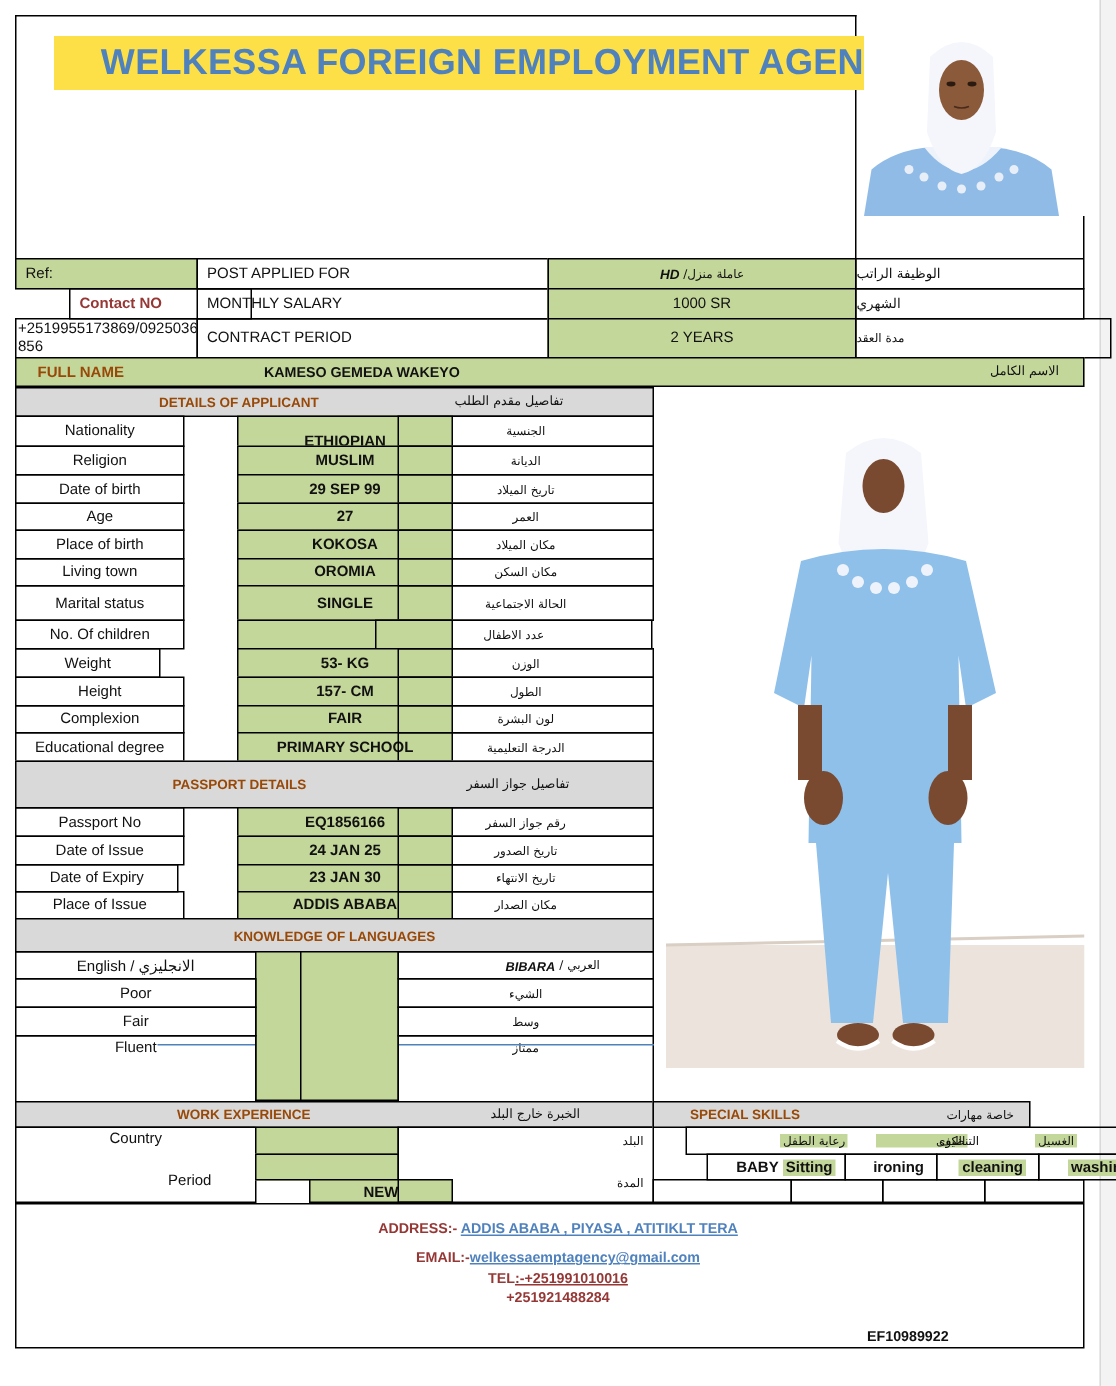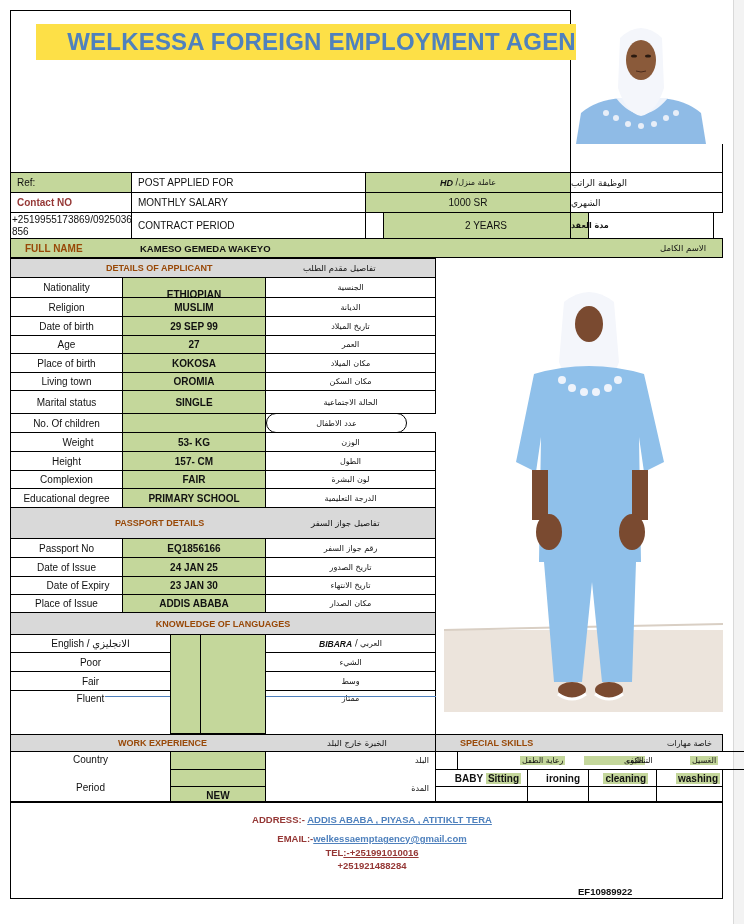--- a/index.html
+++ b/index.html
@@ -13,21 +13,21 @@
   .photo-head { position: absolute; left: 576px; top: 18px; width: 130px; height: 126px; }
   .photo-head-box { position: absolute; left: 571px; top: 144px; width: 152px; height: 28px; border-right: 1px solid #000; }
 
   .abs { position: absolute; }
   .cell { position: absolute; border: 1px solid #000; display: flex; align-items: center; overflow: hidden; white-space: nowrap; }
   .green { background: #c4d79b; }
   .grey { background: #d9d9d9; }
   .c { justify-content: center; }
   .r { justify-content: flex-end; padding-right: 6px; }
   .l { justify-content: flex-start; padding-left: 6px; }
-  .b { font-weight: bold; }
+  .b { font-weight: bold; margin-left: 36px; }
   .orange { color: #984807; font-weight: bold; }
   .red { color: #953735; }
   .ar { font-family: "DejaVu Sans", sans-serif; font-size: 8px; direction: rtl; }
 
   .photo-body { position: absolute; left: 444px; top: 262px; width: 279px; height: 450px; }
   .footer { position: absolute; left: 10px; top: 802px; width: 713px; height: 97px; border: 1px solid #000; }
   .fline { position: absolute; left: 0; width: 100%; text-align: center; font-size: 9.5px; font-weight: bold; }
   .fline .lbl { color: #953735; }
   .fline .val { color: #4f81bd; text-decoration: underline; }
   .fline .valr { color: #953735; text-decoration: underline; }
@@ -75,22 +75,22 @@
 <div class="cell l red b" style="left:10px;top:192px;width:122px;height:21px;">Contact NO</div>
 <div class="cell l" style="left:131px;top:192px;width:235px;height:21px;text-align:center;">MONTHLY SALARY</div>
 <div class="cell green c" style="left:365px;top:192px;width:206px;height:21px;">1000 SR</div>
 <div class="cell r ar" style="left:570px;top:192px;width:153px;height:21px;font-size:9px;">الشهري</div>
 
 <div class="cell" style="left:10px;top:212px;width:122px;height:27px;flex-direction:column;align-items:flex-start;justify-content:center;padding-left:1px;line-height:12px;">
   <span>+2519955173869/0925036</span>
   <span>856</span>
 </div>
 <div class="cell l" style="left:131px;top:212px;width:235px;height:27px;">CONTRACT PERIOD</div>
-<div class="cell green c" style="left:383px;top:212px;width:206px;height:27px;">2 YEARS</div>
-<div class="cell r ar" style="left:570px;top:212px;width:144px;height:27px;font-size:8px;font-weight:bold;">مدة العقد</div>
+<div class="cell green c" style="left:365px;top:212px;width:206px;height:27px;">2 YEARS</div>
+<div class="cell r ar" style="left:570px;top:212px;width:171px;height:27px;font-size:8px;">مدة العقد</div>
 
 <div class="cell green" style="left:10px;top:238px;width:713px;height:20px;">
   <span class="orange" style="position:absolute;left:14px;">FULL NAME</span>
   <span class="b" style="position:absolute;left:129px;font-size:9.5px;">KAMESO GEMEDA WAKEYO</span>
   <span class="ar" style="position:absolute;right:16px;font-size:8.5px;">الاسم الكامل</span>
 </div>
 
 <div class="photo-body">
   <svg width="279" height="450" viewBox="0 0 279 450">
     <rect width="279" height="450" fill="#ffffff"></rect>
@@ -146,22 +146,22 @@
     <div class="cell green c b" style="left: 122px; top: 353px; width: 144px; height: 20px;">KOKOSA</div>
     <div class="cell c ar" style="left: 265px; top: 353px; width: 171px; height: 20px;">مكان الميلاد</div>
     <div class="cell c" style="left: 10px; top: 372px; width: 113px; height: 19px;">Living town</div>
     <div class="cell green c b" style="left: 122px; top: 372px; width: 144px; height: 19px;">OROMIA</div>
     <div class="cell c ar" style="left: 265px; top: 372px; width: 171px; height: 19px;">مكان السكن</div>
     <div class="cell c" style="left: 10px; top: 390px; width: 113px; height: 24px;">Marital status</div>
     <div class="cell green c b" style="left: 122px; top: 390px; width: 144px; height: 24px;">SINGLE</div>
     <div class="cell c ar" style="left: 265px; top: 390px; width: 171px; height: 24px;">الحالة الاجتماعية</div>
     <div class="cell c" style="left: 10px; top: 413px; width: 113px; height: 20px;">No. Of children</div>
     <div class="cell green c b" style="left: 122px; top: 413px; width: 144px; height: 20px;"></div>
-    <div class="cell c ar" style="left: 266px; top: 413px; width: 141px; height: 20px; border-radius: 10px;">عدد الاطفال</div>
-    <div class="cell c" style="left: 10px; top: 432px; width: 136px; height: 20px;">Weight</div>
+    <div class="cell c ar" style="left: 250px; top: 413px; width: 185px; height: 20px;">عدد الاطفال</div>
+    <div class="cell c" style="left: 10px; top: 432px; width: 97px; height: 20px;">Weight</div>
     <div class="cell green c b" style="left: 122px; top: 432px; width: 144px; height: 20px;">53- KG</div>
     <div class="cell c ar" style="left: 265px; top: 432px; width: 171px; height: 20px;">الوزن</div>
     <div class="cell c" style="left: 10px; top: 451px; width: 113px; height: 20px;">Height</div>
     <div class="cell green c b" style="left: 122px; top: 451px; width: 144px; height: 20px;">157- CM</div>
     <div class="cell c ar" style="left: 265px; top: 451px; width: 171px; height: 20px;">الطول</div>
     <div class="cell c" style="left: 10px; top: 470px; width: 113px; height: 19px;">Complexion</div>
     <div class="cell green c b" style="left: 122px; top: 470px; width: 144px; height: 19px;">FAIR</div>
     <div class="cell c ar" style="left: 265px; top: 470px; width: 171px; height: 19px;">لون البشرة</div>
     <div class="cell c" style="left: 10px; top: 488px; width: 113px; height: 20px;">Educational degree</div>
     <div class="cell green c b" style="left: 122px; top: 488px; width: 144px; height: 20px;">PRIMARY   SCHOOL</div>
@@ -172,21 +172,21 @@
   <span class="orange" style="position:absolute;left:104px;font-size:9px;">PASSPORT DETAILS</span>
   <span class="ar" style="position:absolute;left:300px;font-size:8.5px;">تفاصيل جواز السفر</span>
 </div>
 <div id="passport-rows">
     <div class="cell c" style="left: 10px; top: 538px; width: 113px; height: 20px;">Passport No</div>
     <div class="cell green c b" style="left: 122px; top: 538px; width: 144px; height: 20px;">EQ1856166</div>
     <div class="cell c ar" style="left: 265px; top: 538px; width: 171px; height: 20px;">رقم جواز السفر</div>
     <div class="cell c" style="left: 10px; top: 557px; width: 113px; height: 20px;">Date of Issue</div>
     <div class="cell green c b" style="left: 122px; top: 557px; width: 144px; height: 20px;">24 JAN 25</div>
     <div class="cell c ar" style="left: 265px; top: 557px; width: 171px; height: 20px;">تاريخ الصدور</div>
-    <div class="cell c" style="left: 10px; top: 576px; width: 136px; height: 19px;">Date of Expiry</div>
+    <div class="cell c" style="left: 10px; top: 576px; width: 109px; height: 19px;">Date of Expiry</div>
     <div class="cell green c b" style="left: 122px; top: 576px; width: 144px; height: 19px;">23 JAN 30</div>
     <div class="cell c ar" style="left: 265px; top: 576px; width: 171px; height: 19px;">تاريخ الانتهاء</div>
     <div class="cell c" style="left: 10px; top: 594px; width: 113px; height: 19px;">Place of Issue</div>
     <div class="cell green c b" style="left: 122px; top: 594px; width: 144px; height: 19px;">ADDIS ABABA</div>
     <div class="cell c ar" style="left: 265px; top: 594px; width: 171px; height: 19px;">مكان الصدار</div>
   </div>
 
 <div class="cell grey c" style="left:10px;top:612px;width:426px;height:23px;">
   <span class="orange" style="font-size:9px;">KNOWLEDGE OF LANGUAGES</span>
 </div>
@@ -212,21 +212,21 @@
 <div class="cell c" style="left:10px;top:751px;width:161px;height:51px;align-items:flex-start;padding-top:2px;">Country</div>
 <div class="abs b" style="left:10px;top:782px;width:161px;text-align:center;font-weight:normal;">Period</div>
 <div class="cell green c" style="left:170px;top:751px;width:96px;height:19px;"></div>
 <div class="cell green c" style="left:170px;top:769px;width:96px;height:18px;"></div>
 <div class="cell green c b" style="left:170px;top:786px;width:96px;height:16px;padding-top:3px;">NEW</div>
 <div class="cell" style="left:265px;top:751px;width:171px;height:51px;">
   <span class="ar" style="position:absolute;right:6px;top:4px;">البلد</span>
   <span class="ar" style="position:absolute;right:6px;top:32px;">المدة</span>
 </div>
 
-<div class="cell grey" style="left:435px;top:734px;width:288px;height:18px;">
+<div class="cell grey" style="left:435px;top:734px;width:252px;height:18px;">
   <span class="orange" style="position:absolute;left:24px;font-size:9px;">SPECIAL SKILLS</span>
   <span class="ar" style="position:absolute;right:10px;font-size:8px;">خاصة مهارات</span>
 </div>
 <div class="cell" style="left:457px;top:751px;width:288px;height:19px;">
   <span class="ar hl" style="position:absolute;left:62px;">رعاية الطفل</span>
   <span class="ar hl" style="position:absolute;left:126px;padding-left:40px;">الكوى</span>
   <span class="ar" style="position:absolute;left:168px;">التنظيف</span>
   <span class="ar hl" style="position:absolute;left:232px;">الغسيل</span>
 </div>
 <div class="cell r b" style="left:435px;top:769px;width:93px;height:18px;padding-right:6px;">

